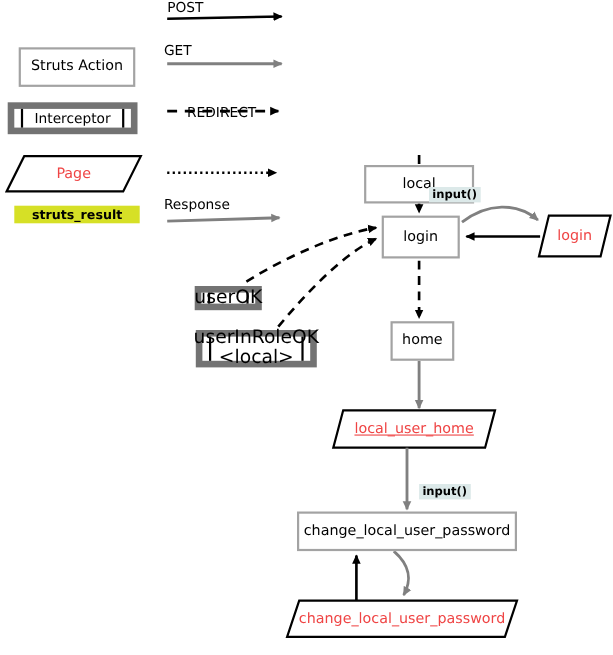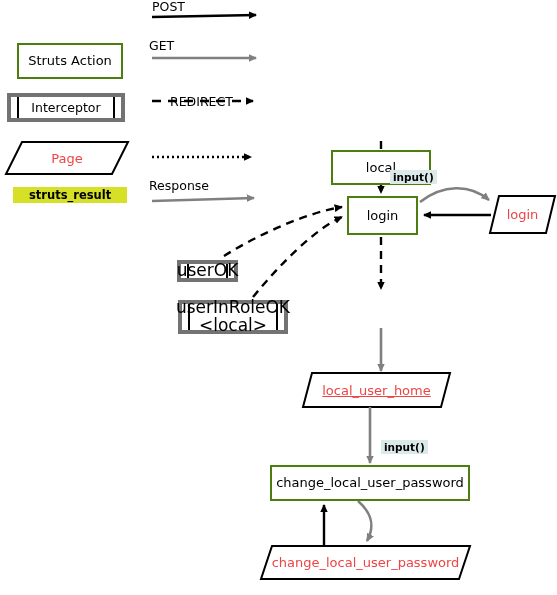--- a/index.html
+++ b/index.html
@@ -5,23 +5,23 @@
   html,body{margin:0;padding:0;background:#ffffff;}
   body{width:557px;height:595px;position:relative;
        font-family:"DejaVu Sans","Liberation Sans",sans-serif;
        -webkit-font-smoothing:antialiased;}
   #stage{position:absolute;left:0;top:0;width:557px;height:595px;overflow:hidden;}
   svg#canvas{position:absolute;left:0;top:0;width:557px;height:595px;}
   .node{position:absolute;box-sizing:border-box;display:flex;align-items:center;
         justify-content:center;text-align:center;background:#ffffff;}
   .node .lbl{line-height:1.05;white-space:pre-line;color:#000;}
   
-  .action{border:2px solid #4d7c0f;}
+  .action{border:2px solid #a3a3a3;}
   
-  .interceptor{border:4px solid #737373;}
+  .interceptor{border:6px solid #737373;}
   .interceptor .bar{position:absolute;top:0;bottom:0;width:2px;background:#000;}
   .interceptor .bar.l{left:6px;}
   .interceptor .bar.r{right:6px;}
   
   .pagelabel{position:absolute;display:flex;align-items:center;justify-content:center;
              text-align:center;color:#ef4444;background:transparent;}
   .legend-text{position:absolute;color:#000;white-space:nowrap;}
   .hl-yellow{position:absolute;font-weight:bold;letter-spacing:0px;}
   .hl-blue{position:absolute;font-weight:bold;}
 </style>
@@ -115,20 +115,23 @@
   </div>
 
   <div class="node action" style="left:347px;top:196px;width:71px;height:39px;">
     <span class="lbl" style="font-size:13px;">login</span>
   </div>
 
   <div class="pagelabel" style="left:490px;top:196px;width:65px;height:37px;">
     <span class="lbl" style="font-size:13px;">login</span>
   </div>
 
+  <div class="node action" style="left:355px;top:292px;width:58px;height:36px;">
+    <span class="lbl" style="font-size:13px;">home</span>
+  </div>
 
   <div class="node interceptor" style="left:177px;top:260px;width:61px;height:22px;">
     <span class="bar l"></span>
     <span class="bar r"></span>
     <span class="lbl" style="font-size:17px;">userOK</span>
   </div>
 
   <div class="node interceptor" style="left:178px;top:300px;width:110px;height:34px;">
     <span class="bar l"></span>
     <span class="bar r"></span>

